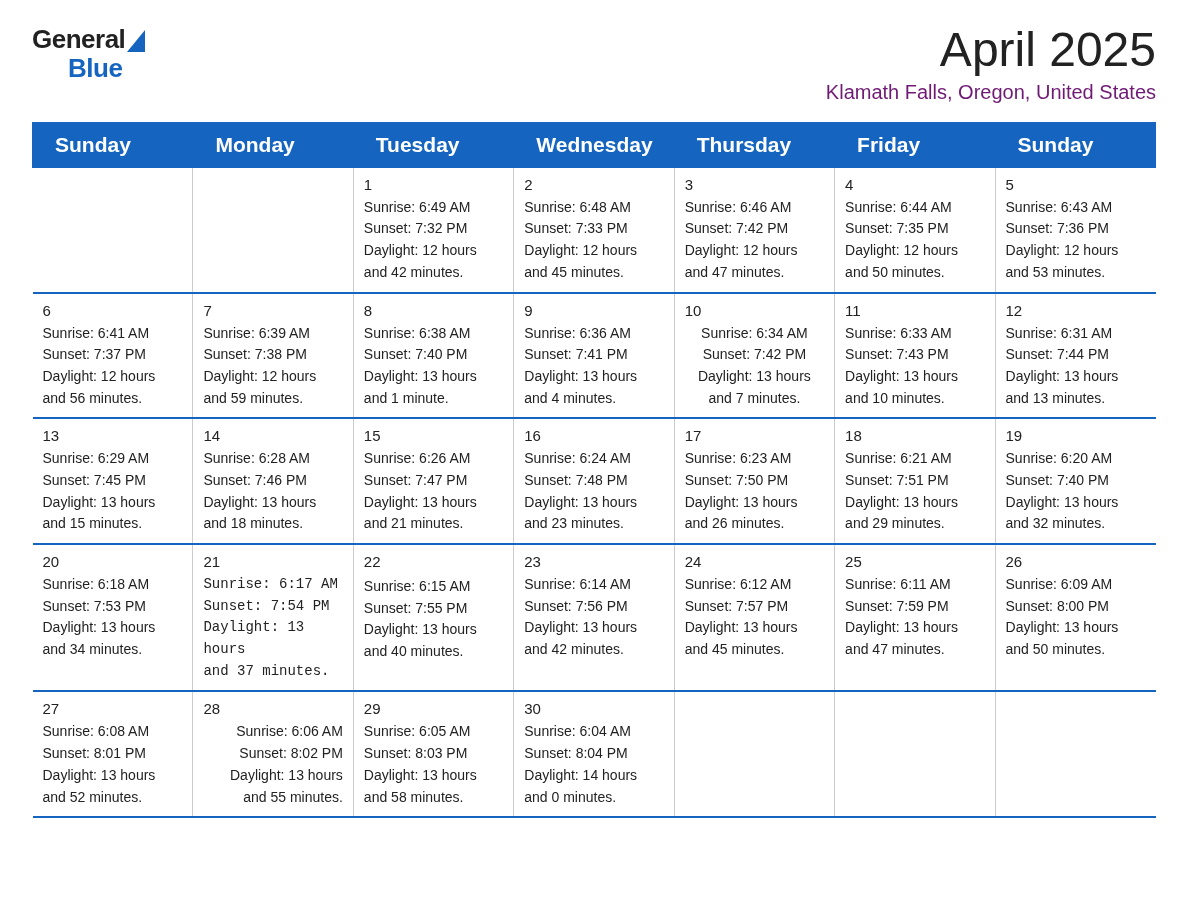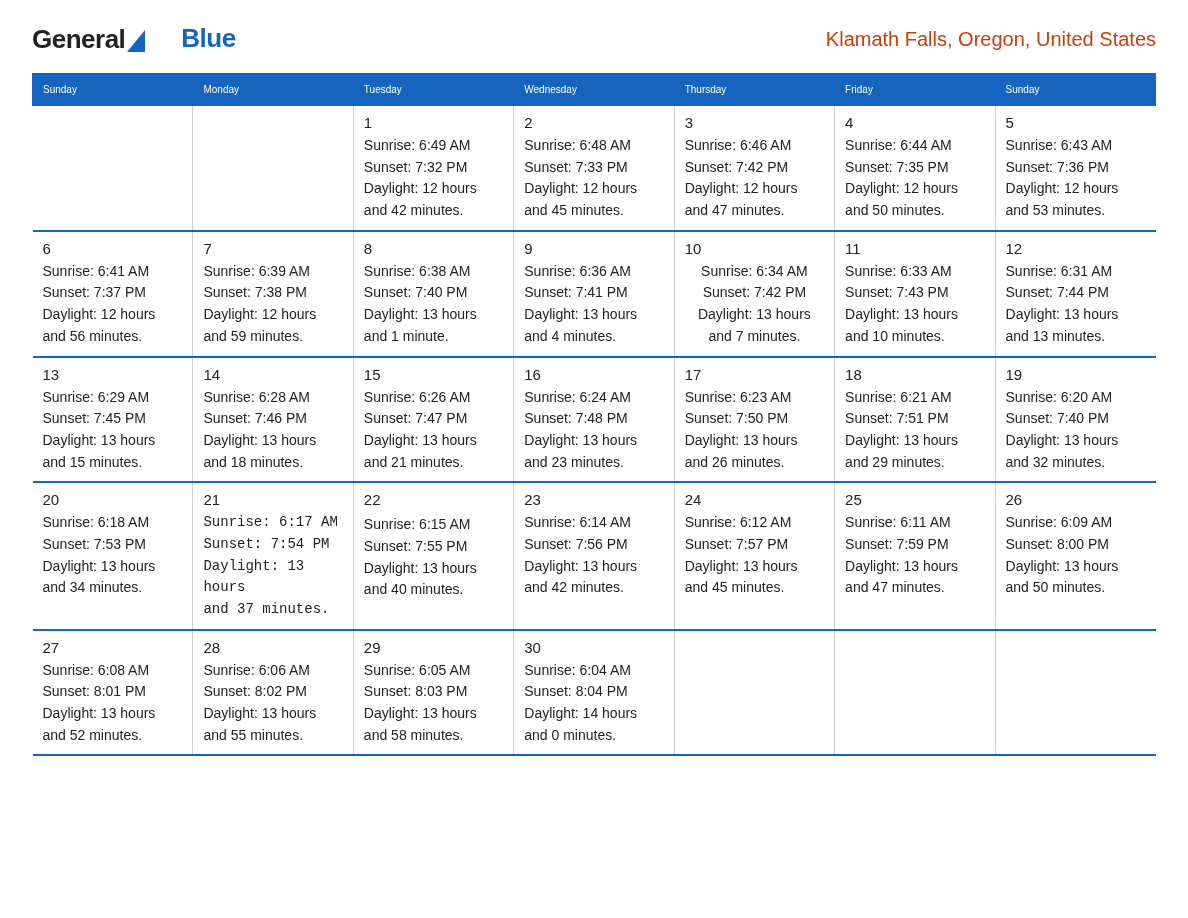--- a/index.html
+++ b/index.html
@@ -24,54 +24,54 @@
       letter-spacing: -0.5px;
     }
     .logo-text-blue {
       font-size: 26px;
       font-weight: bold;
       color: #1565c0;
       letter-spacing: -0.5px;
     }
     .logo-wrapper {
       display: flex;
-      flex-direction: row;
+      flex-direction: column;
     }
     .logo-row {
       display: flex;
       align-items: center;
     }
     .title-area {
       text-align: right;
     }
     .title-area h1 {
       font-size: 48px;
       font-weight: normal;
       color: #222;
       line-height: 1.1;
     }
     .title-area h2 {
       font-size: 20px;
       font-weight: normal;
-      color: #c2410c;
+      color: #701a75;
       margin-top: 4px;
     }
     table {
       width: 100%;
       border-collapse: collapse;
       table-layout: fixed;
     }
     thead tr {
       background-color: #1565c0;
       color: #fff;
     }
     thead th {
-      padding: 10px 10px;
-      font-size: 10px;
-      font-weight: normal;
+      padding: 10px 22px;
+      font-size: 21px;
+      font-weight: bold;
       text-align: left;
       border: 1px solid #1565c0;
     }
     tbody tr {
       border-bottom: 2px solid #1565c0;
     }
     tbody td {
       padding: 8px 10px;
       vertical-align: top;
       font-size: 13px;
@@ -105,20 +105,21 @@
       <span class="logo-text-general">General</span>
       <svg width="18" height="22" viewBox="0 0 18 22" style="margin-left:2px;margin-top:2px;">
         <polygon points="0,22 18,0 18,22" fill="#1565c0"></polygon>
       </svg>
     </div>
     <div class="logo-row" style="margin-top:-2px;">
       <span class="logo-text-blue" style="margin-left:36px;">Blue</span>
     </div>
   </div>
   <div class="title-area">
+    <h1>April 2025</h1>
     <h2>Klamath Falls, Oregon, United States</h2>
   </div>
 </div>
 
 <table>
   <thead>
     <tr>
     <th>Sunday</th>
         <th>Monday</th>
         <th>Tuesday</th>
@@ -324,21 +325,21 @@
       <tr>
         <td>
           <div class="day-number">27</div>
           <div class="day-info" style="white-space: pre-line;">Sunrise: 6:08 AM
 Sunset: 8:01 PM
 Daylight: 13 hours
 and 52 minutes.</div>
         </td>
         <td>
           <div class="day-number">28</div>
-          <div class="day-info" style="white-space: pre-line;">Sunrise: 6:06 AM
+          <div class="day-info" style="white-space: pre-line; text-align: right;">Sunrise: 6:06 AM
 Sunset: 8:02 PM
 Daylight: 13 hours
 and 55 minutes.</div>
         </td>
         <td>
           <div class="day-number">29</div>
           <div class="day-info" style="white-space: pre-line;">Sunrise: 6:05 AM
 Sunset: 8:03 PM
 Daylight: 13 hours
 and 58 minutes.</div>

